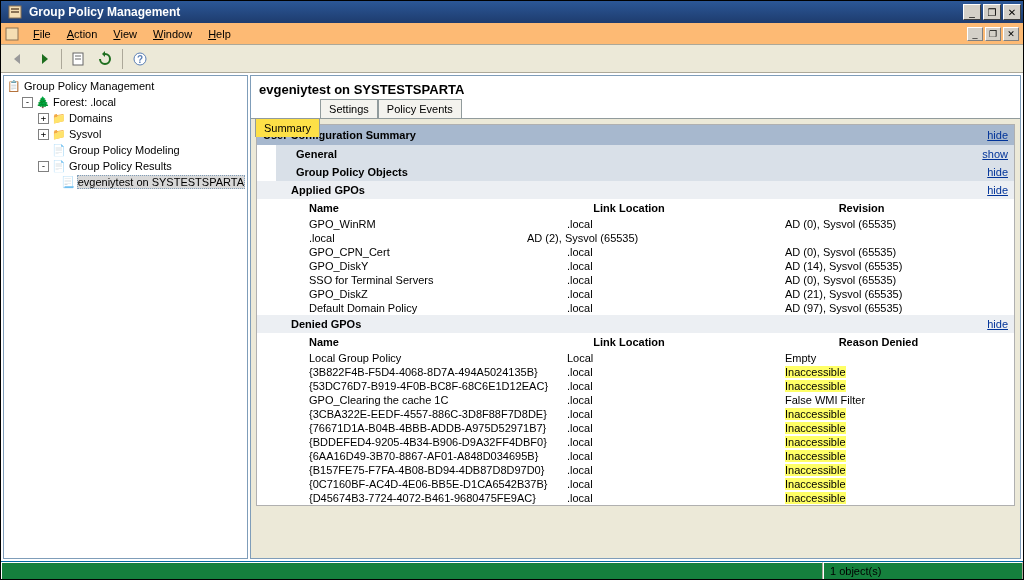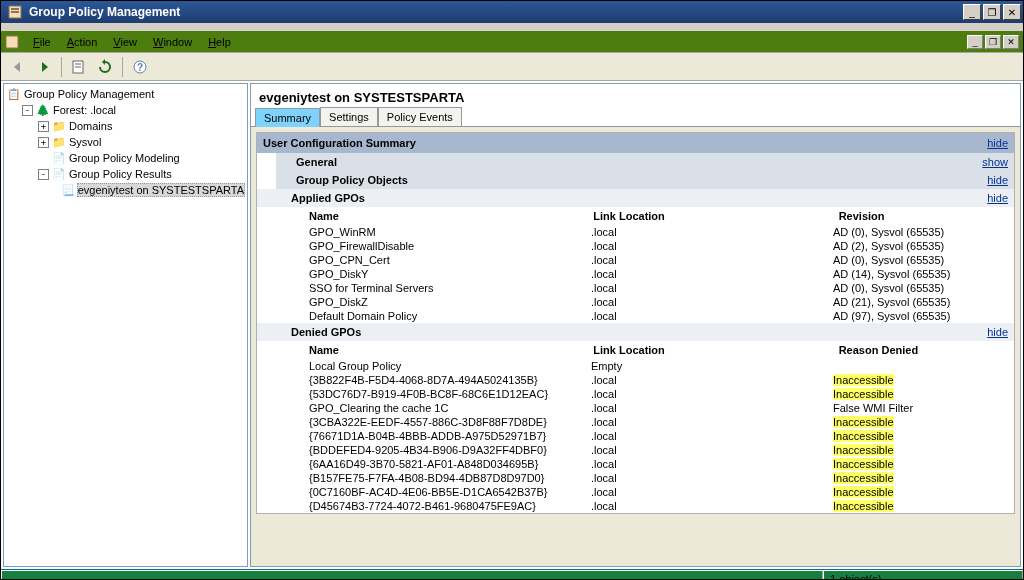--- a/index.html
+++ b/index.html
@@ -30,27 +30,26 @@
   width: 18px; height: 16px;
   background: #d4d0c8;
   border: 1px solid #fff;
   border-right-color: #404040; border-bottom-color: #404040;
   margin-left: 2px;
   font-size: 10px;
   display: flex; align-items: center; justify-content: center;
   color: #000;
 }
 .menubar {
-  background: #4d7c0f;
+  background: #fdba74;
   height: 22px;
   display: flex;
   align-items: center;
   padding: 0 4px;
   border-bottom: 1px solid #aca899;
-  margin-top: 8px;
 }
 .menubar .menuitem { padding: 2px 8px; }
 .menubar .spacer { flex: 1; }
 .menubar .mdi-btns { display: flex; gap: 2px; }
 .menubar .mdi-btn {
   width: 16px; height: 14px;
   background: #d4d0c8;
   border: 1px solid #fff;
   border-right-color: #808080; border-bottom-color: #808080;
   font-size: 9px;
@@ -113,21 +112,21 @@
   border-bottom: 1px solid #919b9c;
 }
 .tabs .tab {
   padding: 3px 8px;
   border: 1px solid #919b9c;
   border-bottom: none;
   background: #f4f3ee;
   font-family: Tahoma, sans-serif;
   margin-right: 0;
 }
-.tabs .tab.active { background: #7dd3fc; position: relative; top: 1px; }
+.tabs .tab.active { background: #fde047; position: relative; top: 19px; }
 .report-scroll {
   flex: 1;
   overflow-y: scroll;
   background: #ece9d8;
   padding: 5px;
 }
 .report {
   background: #fff;
   border: 1px solid #b0b0b0;
   font-family: Tahoma, sans-serif;
@@ -145,21 +144,20 @@
 .sec-l3 { background: #eceff3; height: 18px; padding-left: 34px; }
 .tbl-head {
   display: flex;
   font-weight: bold;
   padding: 3px 0 3px 52px;
   gap: 33px;
 }
 .tbl-row {
   display: flex;
   padding: 1px 0 1px 52px;
-  gap: 24px;
 }
 .c-name { width: 258px; overflow: hidden; text-overflow: clip; white-space: nowrap; }
 .c-loc { width: 218px; }
 .c-rev { width: 180px; }
 .hl { background: #ffff66; }
 .statusbar {
   height: 20px;
   display: flex;
   border-top: 1px solid #0369a1;
   background: #15803d;
@@ -336,21 +334,20 @@
           <div class="c-loc">Link Location</div>
           <div class="c-rev">Revision</div>
         </div>
         <div id="applied-body">
             <div class="tbl-row">
               <div class="c-name">GPO_WinRM</div>
               <div class="c-loc">.local</div>
               <div class="c-rev">AD (0), Sysvol (65535)</div>
             </div>
             <div class="tbl-row">
-              <div class="c-name">GPO_FirewallDisable</div>
               <div class="c-loc">.local</div>
               <div class="c-rev">AD (2), Sysvol (65535)</div>
             </div>
             <div class="tbl-row">
               <div class="c-name">GPO_CPN_Cert</div>
               <div class="c-loc">.local</div>
               <div class="c-rev">AD (0), Sysvol (65535)</div>
             </div>
             <div class="tbl-row">
               <div class="c-name">GPO_DiskY</div>
@@ -379,20 +376,21 @@
           <span class="sec-link">hide</span>
         </div>
         <div class="tbl-head">
           <div class="c-name">Name</div>
           <div class="c-loc">Link Location</div>
           <div class="c-rev">Reason Denied</div>
         </div>
         <div id="denied-body">
             <div class="tbl-row">
               <div class="c-name">Local Group Policy</div>
+              <div class="c-loc">Local</div>
               <div class="c-rev">Empty</div>
             </div>
             <div class="tbl-row">
               <div class="c-name">{3B822F4B-F5D4-4068-8D7A-494A5024135B}</div>
               <div class="c-loc">.local</div>
               <div class="c-rev"><span class="hl">Inaccessible</span></div>
             </div>
             <div class="tbl-row">
               <div class="c-name">{53DC76D7-B919-4F0B-BC8F-68C6E1D12EAC}</div>
               <div class="c-loc">.local</div>
@@ -412,21 +410,21 @@
               <div class="c-name">{76671D1A-B04B-4BBB-ADDB-A975D52971B7}</div>
               <div class="c-loc">.local</div>
               <div class="c-rev"><span class="hl">Inaccessible</span></div>
             </div>
             <div class="tbl-row">
               <div class="c-name">{BDDEFED4-9205-4B34-B906-D9A32FF4DBF0}</div>
               <div class="c-loc">.local</div>
               <div class="c-rev"><span class="hl">Inaccessible</span></div>
             </div>
             <div class="tbl-row">
-              <div class="c-name">{6AA16D49-3B70-5821-AF01-A848D034695B}</div>
+              <div class="c-name">{6AA16D49-3B70-8867-AF01-A848D034695B}</div>
               <div class="c-loc">.local</div>
               <div class="c-rev"><span class="hl">Inaccessible</span></div>
             </div>
             <div class="tbl-row">
               <div class="c-name">{B157FE75-F7FA-4B08-BD94-4DB87D8D97D0}</div>
               <div class="c-loc">.local</div>
               <div class="c-rev"><span class="hl">Inaccessible</span></div>
             </div>
             <div class="tbl-row">
               <div class="c-name">{0C7160BF-AC4D-4E06-BB5E-D1CA6542B37B}</div>

